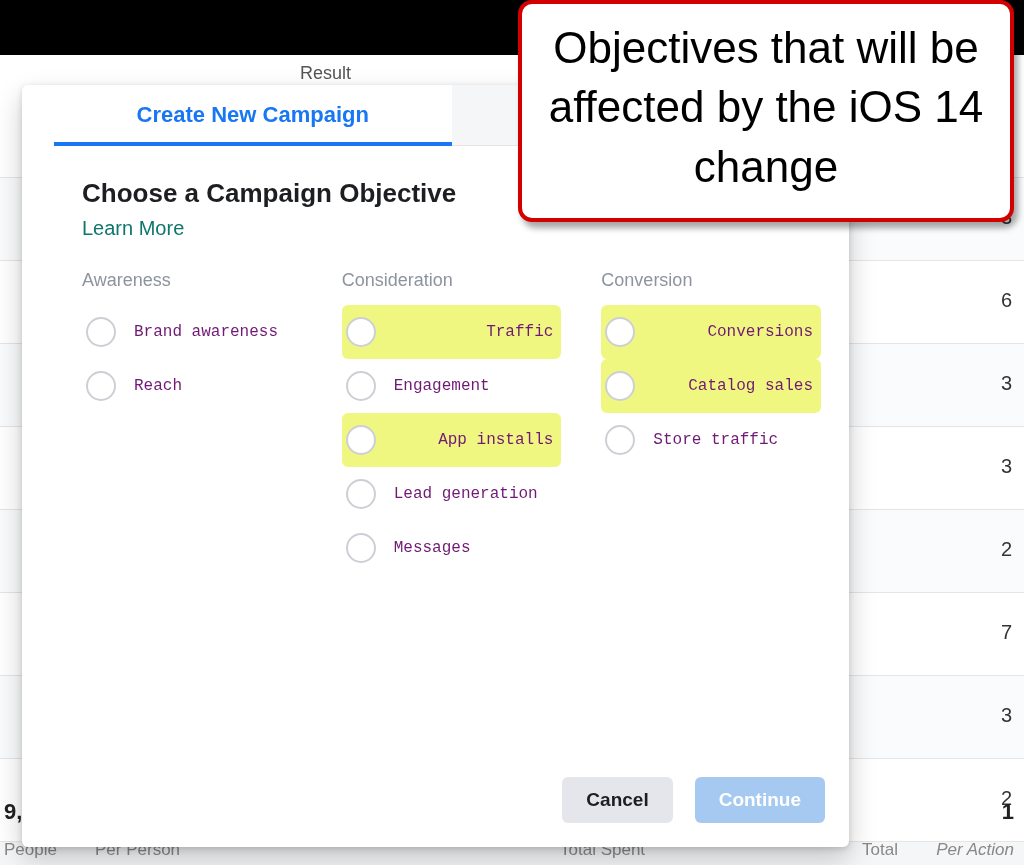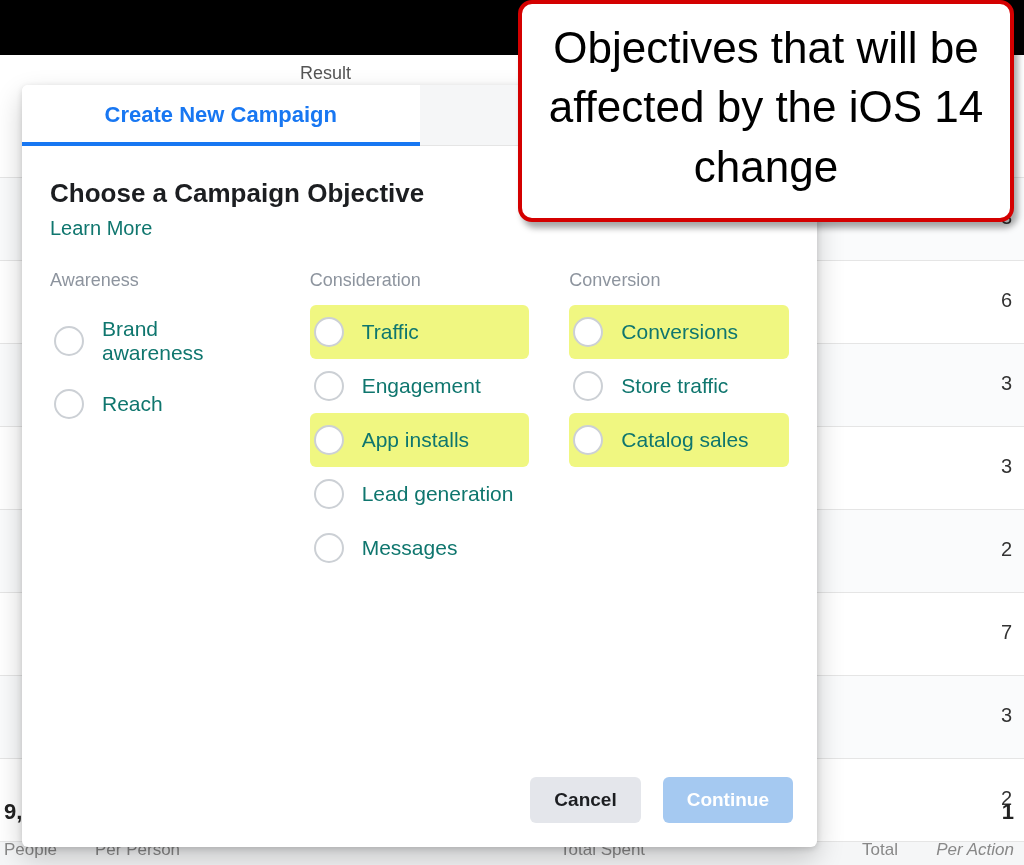--- a/index.html
+++ b/index.html
@@ -75,20 +75,21 @@
     left: 22px;
     top: 85px;
     width: 795px;
     height: 762px;
     background: #fff;
     border-radius: 6px;
     box-shadow: 0 12px 28px rgba(0,0,0,0.2), 0 2px 6px rgba(0,0,0,0.15);
     display: flex;
     flex-direction: column;
     overflow: hidden;
+    padding-left: 32px;
   }
 
   .tabs {
     display: flex;
     height: 60px;
     border-bottom: 1px solid #e5e5e5;
   }
   .tab {
     flex: 0 0 50%;
     display: flex;
@@ -144,33 +145,35 @@
   }
   .opt {
     display: flex;
     align-items: center;
     gap: 18px;
     padding: 12px 8px 12px 4px;
     border-radius: 6px;
   }
   .opt.hl {
     background: #f0f781;
+    justify-content: space-between;
   }
   .radio {
     width: 30px;
     height: 30px;
     border-radius: 50%;
     border: 2px solid #ccd0d5;
     background: #fff;
     box-sizing: border-box;
     flex-shrink: 0;
   }
   .opt-label {
-    font-size: 21px;
-    color: #0f766e;
+    font-size: 16px;
+    color: #701a75;
+    font-family: Liberation Mono, monospace;
   }
 
   .footer {
     display: flex;
     justify-content: flex-end;
     gap: 22px;
     padding: 18px 24px 24px 24px;
   }
   .btn {
     padding: 12px 24px;
@@ -305,27 +308,27 @@
           <span class="opt-label">Messages</span>
         </div>
       </div>
 
       <div class="col">
         <div class="col-header">Conversion</div>
         <div class="opt hl">
           <span class="radio"></span>
           <span class="opt-label">Conversions</span>
         </div>
+        <div class="opt hl">
+          <span class="radio"></span>
+          <span class="opt-label">Catalog sales</span>
+        </div>
         <div class="opt">
           <span class="radio"></span>
           <span class="opt-label">Store traffic</span>
-        </div>
-        <div class="opt hl">
-          <span class="radio"></span>
-          <span class="opt-label">Catalog sales</span>
         </div>
       </div>
 
     </div>
   </div>
 
   <div class="footer">
     <button class="btn cancel">Cancel</button>
     <button class="btn continue">Continue</button>
   </div>

